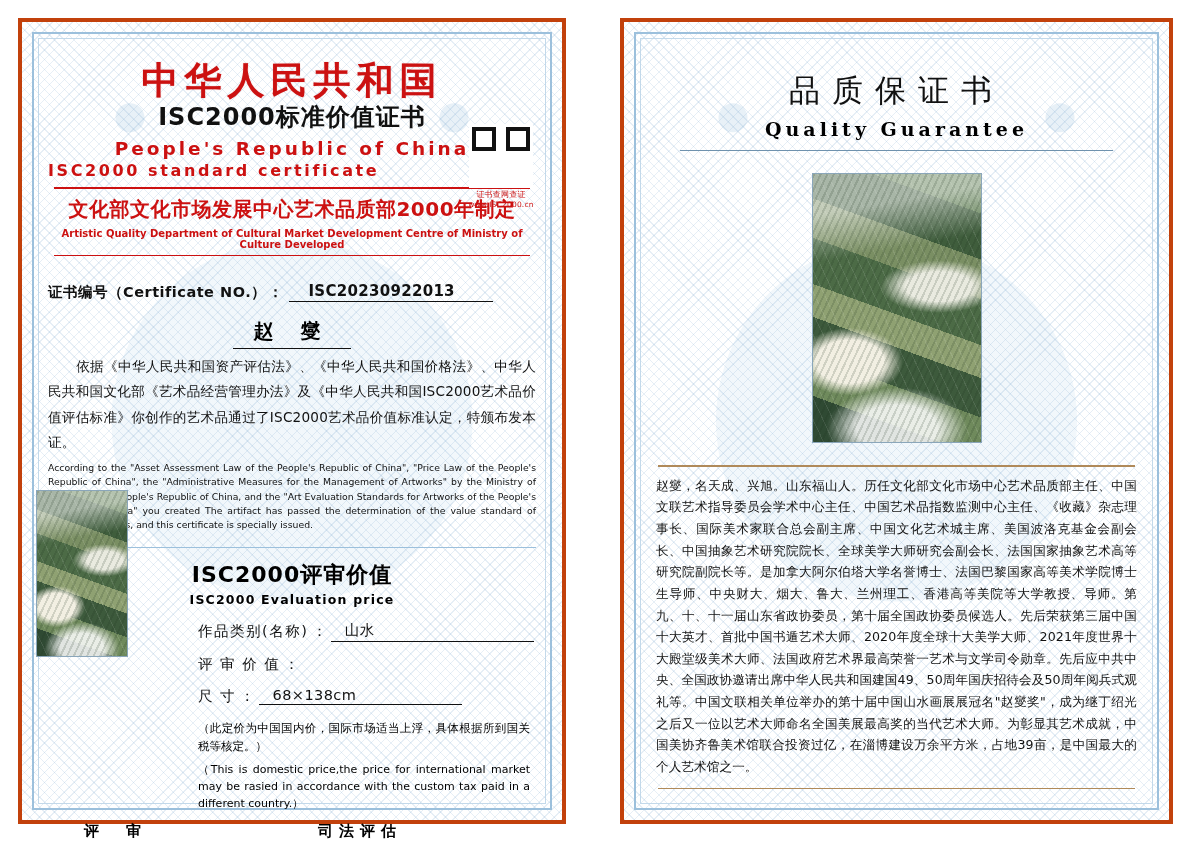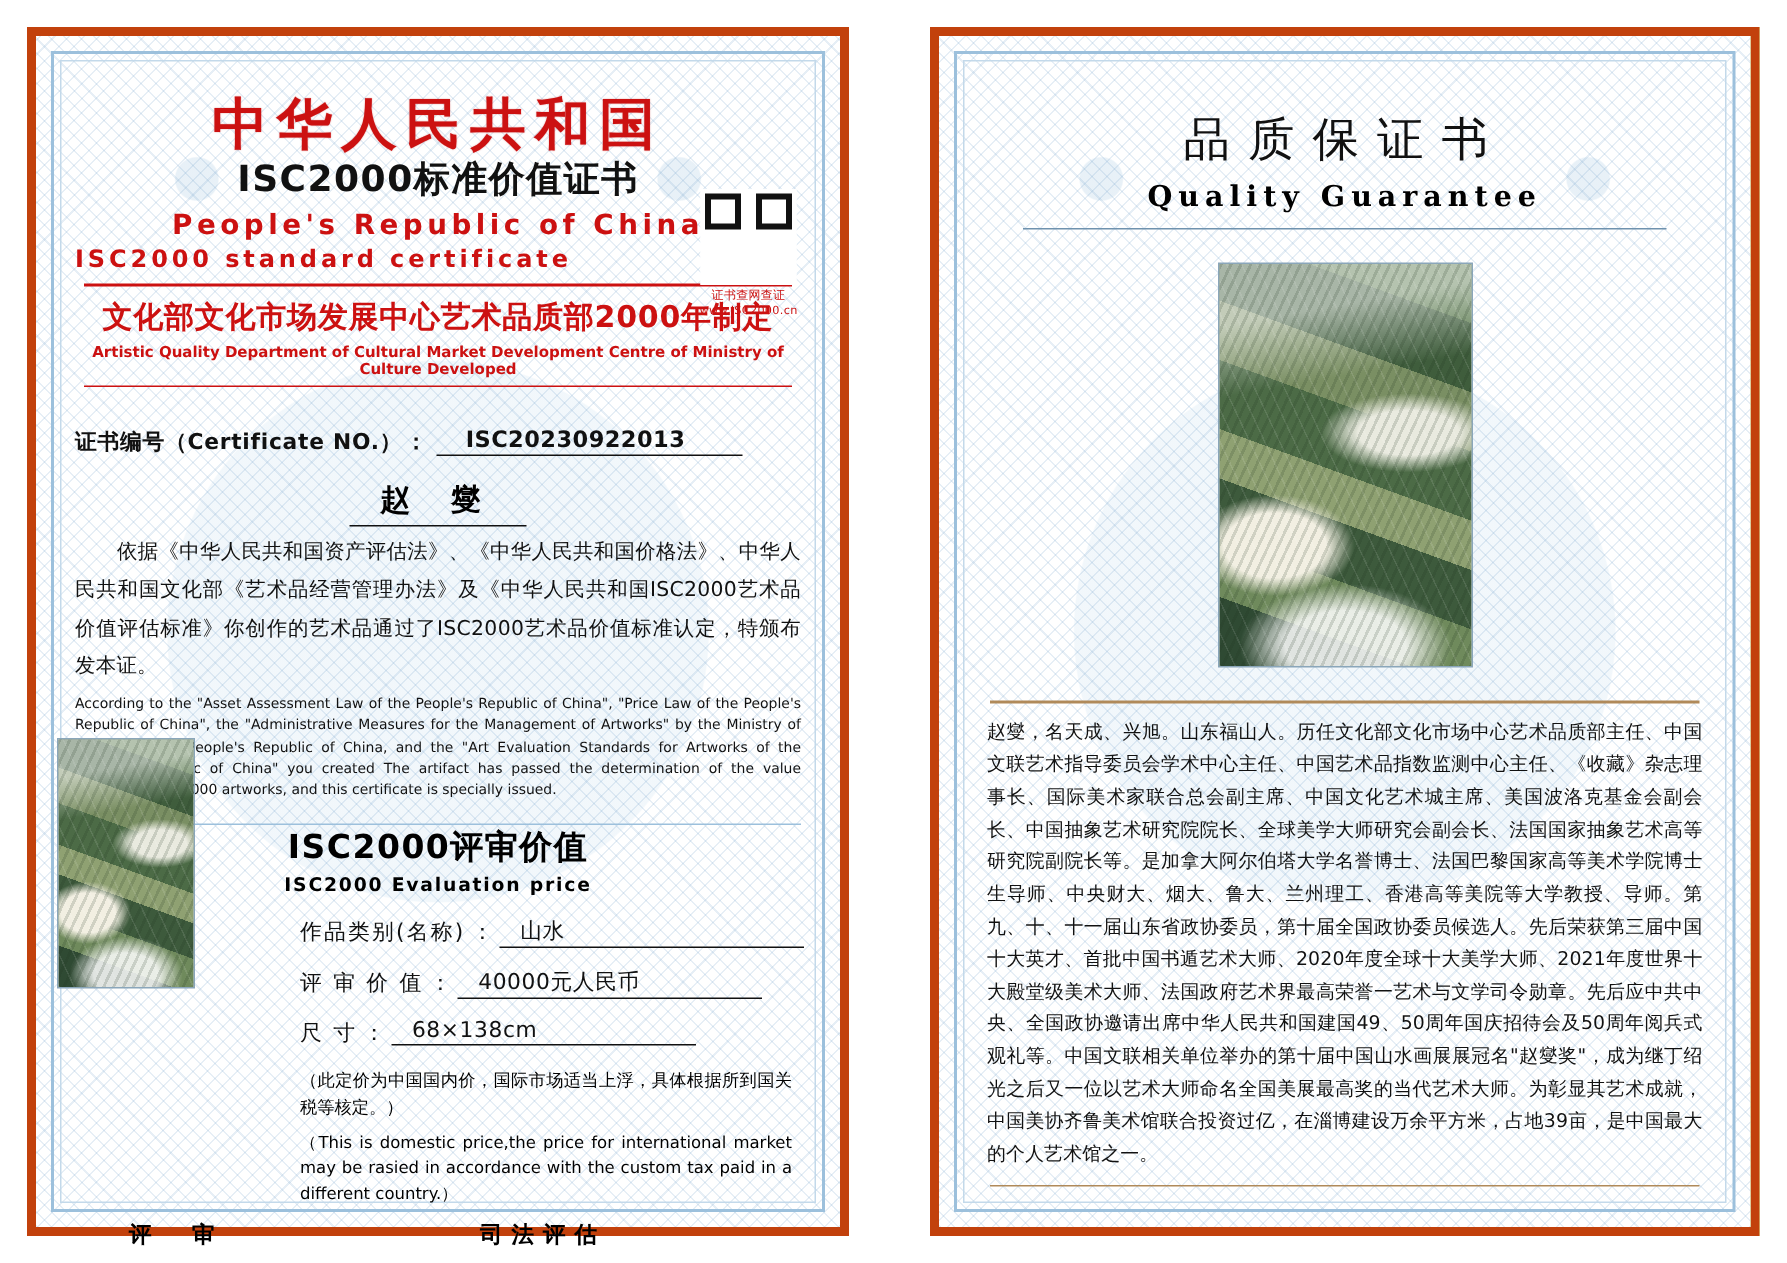--- a/index.html
+++ b/index.html
@@ -17,22 +17,22 @@
     position: relative;
     width: 1191px;
     height: 842px;
   }
 
   
   .cert {
     position: absolute;
     top: 18px;
     height: 806px;
-    background: #bef264;
-    border: 6px solid #c2410c;
+    background: #5eead4;
+    border: 4px solid #c2410c;
     box-sizing: border-box;
   }
   .cert-left  { left: 18px;  width: 548px; }
   .cert-right { left: 620px; width: 553px; }
 
   .guilloche {
     position: absolute;
     inset: 0;
     background:
       repeating-linear-gradient(45deg, rgba(120,165,205,.18) 0 1px, transparent 1px 7px),
@@ -221,21 +221,21 @@
     height: 1px;
     background: #9cc0dc;
     margin: 14px 0 0 0;
   }
 
   
   .eval-title {
     text-align: center;
     font-size: 22px;
     font-weight: bold;
-    margin-top: 0;
+    margin-top: 12px;
     letter-spacing: 1px;
   }
   .eval-title-en {
     text-align: center;
     font-size: 12.5px;
     font-weight: bold;
     letter-spacing: 1.2px;
     margin-top: 2px;
   }
 
@@ -430,21 +430,20 @@
 
       <div class="eval-rows">
         <div class="eval-row">
           <span class="eval-label">作品类别(名称)</span>
           <span class="eval-colon">：</span>
           <span class="eval-value">山水</span>
         </div>
         <div class="eval-row">
           <span class="eval-label">评 审 价 值</span>
           <span class="eval-colon">：</span>
-          <span class="eval-value">40000元人民币</span>
         </div>
         <div class="eval-row">
           <span class="eval-label">尺        寸</span>
           <span class="eval-colon">：</span>
           <span class="eval-value">68×138cm</span>
         </div>
       </div>
 
       <div class="note-cn">（此定价为中国国内价，国际市场适当上浮，具体根据所到国关税等核定。）</div>
       <div class="note-en">（This is domestic price,the price for international market may be rasied in accordance with the custom tax paid in a different country.）</div>

